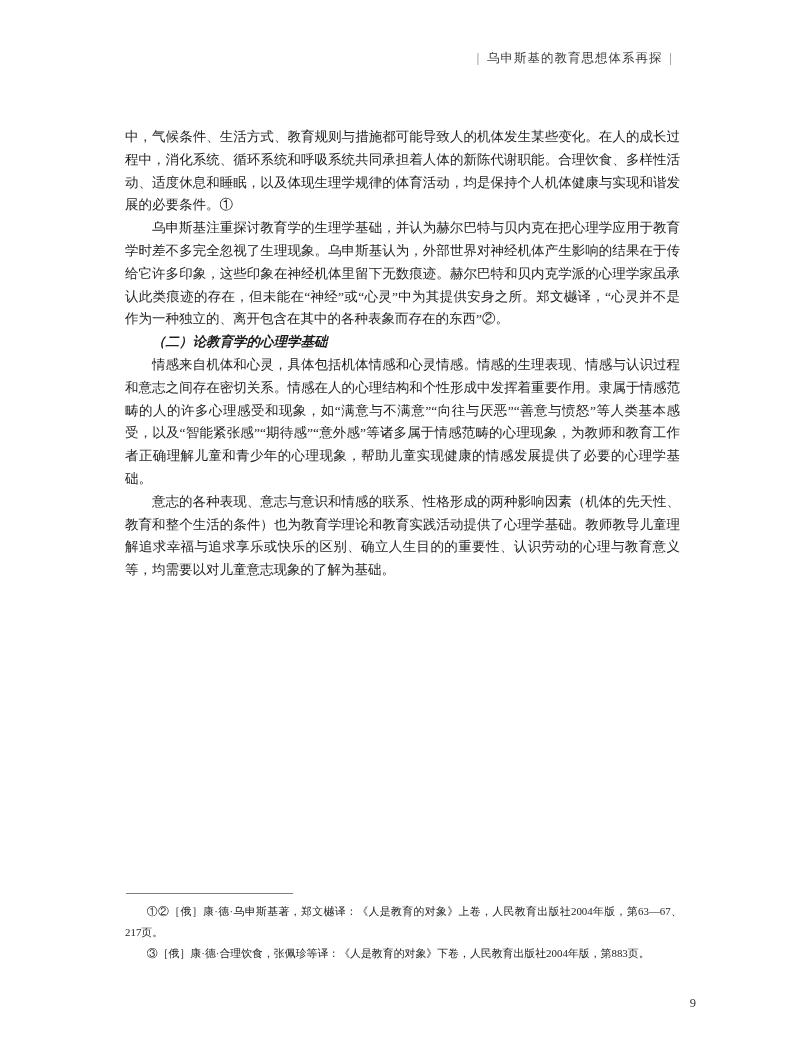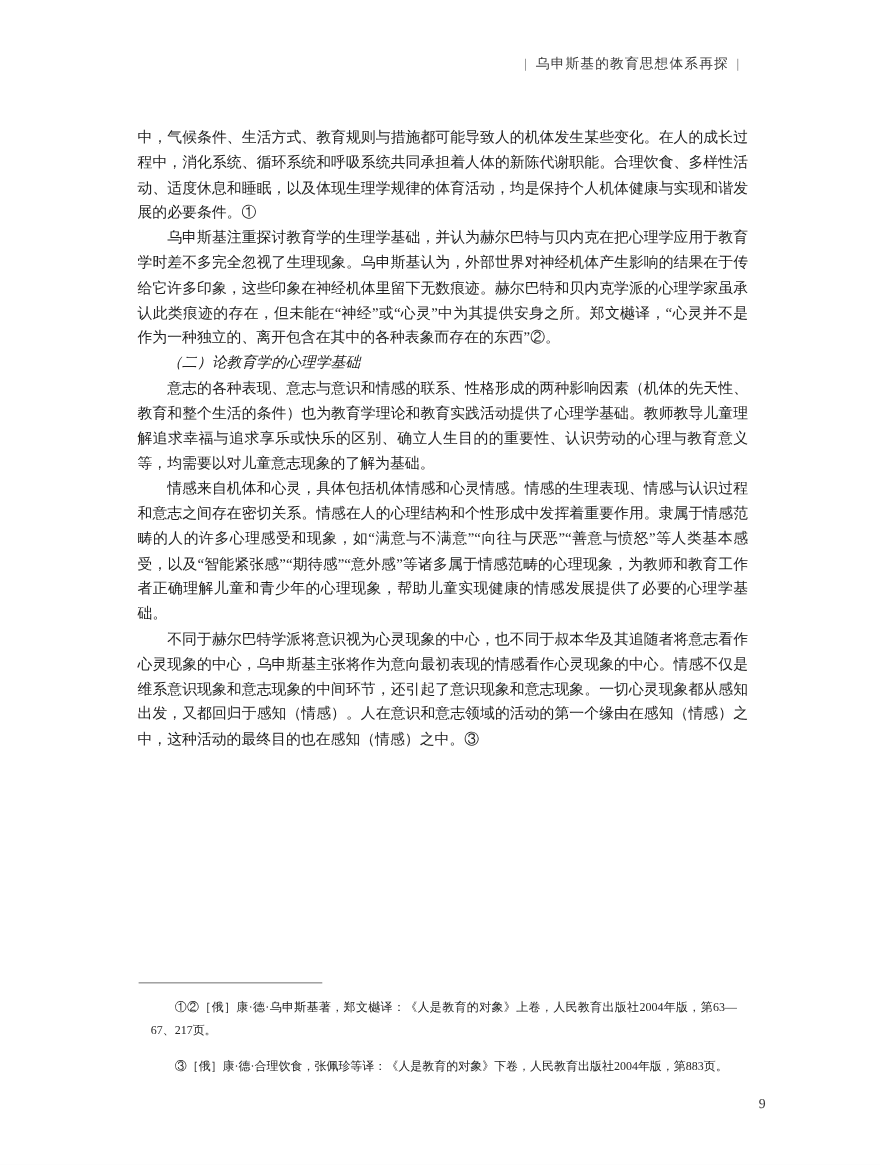--- a/index.html
+++ b/index.html
@@ -35,38 +35,38 @@
     position: absolute;
     top: 114px;
     left: 125px;
     width: 555px;
     font-size: 13.5px;
     line-height: 22.8px;
     text-align: justify;
     text-justify: inter-character;
   }
   .body-text p { margin: 0; text-indent: 2em; }
-  .body-text p.continued { text-indent: 0; }
-  .body-text p.heading { font-style: italic; }
+  .body-text p.continued { text-indent: 0; margin-top: 12px; }
+  .body-text p.heading { font-style: italic; font-weight: bold; }
   .footnotes {
     position: absolute;
     top: 893px;
     left: 125px;
     width: 557px;
     font-size: 10.9px;
     line-height: 21px;
     color: #242424;
   }
   .footnote-divider {
     width: 167px;
     height: 0;
     border-top: 1px solid #7d7d7d;
     margin: 0 0 7px 1px;
   }
-  .footnotes p { margin: 12px; text-indent: 2em; text-align: justify; }
+  .footnotes p { margin: 0; text-indent: 2em; text-align: justify; }
   .page-number {
     position: absolute;
     top: 996px;
     left: 640px;
     width: 56px;
     text-align: right;
     font-size: 12.5px;
     color: #333333;
   }
 </style>
@@ -76,23 +76,22 @@
 <div class="page">
 
   <div class="running-header">
     <span class="sep">|</span><span>乌申斯基的教育思想体系再探</span><span class="sep">|</span>
   </div>
 
   <div class="body-text">
     <p class="continued">中，气候条件、生活方式、教育规则与措施都可能导致人的机体发生某些变化。在人的成长过程中，消化系统、循环系统和呼吸系统共同承担着人体的新陈代谢职能。合理饮食、多样性活动、适度休息和睡眠，以及体现生理学规律的体育活动，均是保持个人机体健康与实现和谐发展的必要条件。①</p>
     <p>乌申斯基注重探讨教育学的生理学基础，并认为赫尔巴特与贝内克在把心理学应用于教育学时差不多完全忽视了生理现象。乌申斯基认为，外部世界对神经机体产生影响的结果在于传给它许多印象，这些印象在神经机体里留下无数痕迹。赫尔巴特和贝内克学派的心理学家虽承认此类痕迹的存在，但未能在“神经”或“心灵”中为其提供安身之所。郑文樾译，“心灵并不是作为一种独立的、离开包含在其中的各种表象而存在的东西”②。</p>
     <p class="heading">（二）论教育学的心理学基础</p>
+    <p>情感来自机体和心灵，具体包括机体情感和心灵情感。情感的生理表现、情感与认识过程和意志之间存在密切关系。情感在人的心理结构和个性形成中发挥着重要作用。隶属于情感范畴的人的许多心理感受和现象，如“满意与不满意”“向往与厌恶”“善意与愤怒”等人类基本感受，以及“智能紧张感”“期待感”“意外感”等诸多属于情感范畴的心理现象，为教师和教育工作者正确理解儿童和青少年的心理现象，帮助儿童实现健康的情感发展提供了必要的心理学基础。</p>
     <p>意志的各种表现、意志与意识和情感的联系、性格形成的两种影响因素（机体的先天性、教育和整个生活的条件）也为教育学理论和教育实践活动提供了心理学基础。教师教导儿童理解追求幸福与追求享乐或快乐的区别、确立人生目的的重要性、认识劳动的心理与教育意义等，均需要以对儿童意志现象的了解为基础。</p>
-    <p>情感来自机体和心灵，具体包括机体情感和心灵情感。情感的生理表现、情感与认识过程和意志之间存在密切关系。情感在人的心理结构和个性形成中发挥着重要作用。隶属于情感范畴的人的许多心理感受和现象，如“满意与不满意”“向往与厌恶”“善意与愤怒”等人类基本感受，以及“智能紧张感”“期待感”“意外感”等诸多属于情感范畴的心理现象，为教师和教育工作者正确理解儿童和青少年的心理现象，帮助儿童实现健康的情感发展提供了必要的心理学基础。</p>
-    <p>不同于赫尔巴特学派将意识视为心灵现象的中心，也不同于叔本华及其追随者将意志看作心灵现象的中心，乌申斯基主张将作为意向最初表现的情感看作心灵现象的中心。情感不仅是维系意识现象和意志现象的中间环节，还引起了意识现象和意志现象。一切心灵现象都从感知出发，又都回归于感知（情感）。人在意识和意志领域的活动的第一个缘由在感知（情感）之中，这种活动的最终目的也在感知（情感）之中。③</p>
   </div>
 
   <div class="footnotes">
     <div class="footnote-divider"></div>
     <p>①②［俄］康·德·乌申斯基著，郑文樾译：《人是教育的对象》上卷，人民教育出版社2004年版，第63—67、217页。</p>
     <p>③［俄］康·德·合理饮食，张佩珍等译：《人是教育的对象》下卷，人民教育出版社2004年版，第883页。</p>
   </div>
 
   <div class="page-number">9</div>
 

